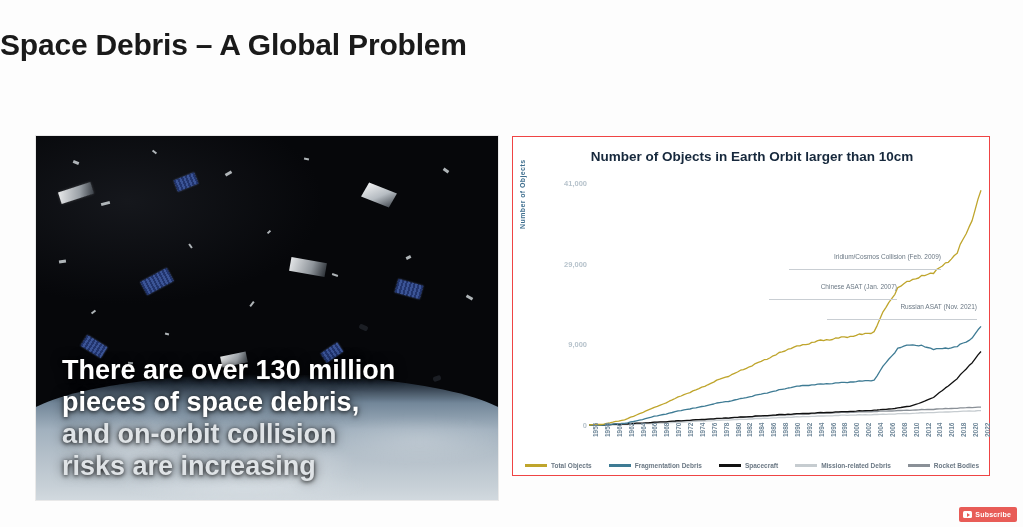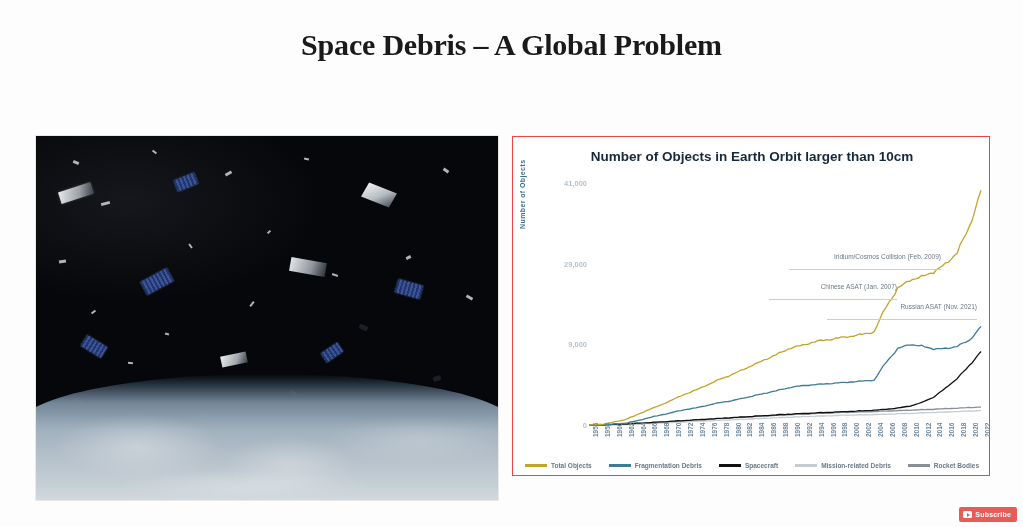--- a/index.html
+++ b/index.html
@@ -13,26 +13,25 @@
     position: relative;
     width: 1023px; height: 527px;
     background: #fdfdfd;
   }
 
   
   #slide-title {
     position: absolute;
     left: 0; top: 28px;
     width: 1023px;
-    text-align: center;
+    text-align: left;
     font-size: 30px;
     font-weight: bold;
     color: #1a1a1a;
     letter-spacing: -0.2px;
-    font-family: Liberation Serif, serif;
   }
 
   
   #photo-panel {
     position: absolute;
     left: 36px; top: 136px;
     width: 462px; height: 364px;
     background: #050608;
     overflow: hidden;
     box-shadow: 0 0 0 1px #e9e9e9;
@@ -233,20 +232,26 @@
     <div class="panel-solar" style="left:23%;top:38%;width:30px;height:15px;transform:rotate(-28deg);"></div>
     <div class="panel-solar" style="left:78%;top:40%;width:26px;height:14px;transform:rotate(16deg);"></div>
     <div style="position:absolute;left:55%;top:34%;width:36px;height:14px;background:linear-gradient(100deg,#e4e6e8,#8f959b 60%,#2e3339);transform:rotate(10deg);"></div>
     <div class="panel-solar" style="left:10%;top:56%;width:24px;height:13px;transform:rotate(32deg);"></div>
     <div class="panel-solar" style="left:62%;top:58%;width:20px;height:11px;transform:rotate(-34deg);"></div>
     <div style="position:absolute;left:40%;top:60%;width:26px;height:11px;background:linear-gradient(120deg,#eceeef,#a2a8ae 60%,#363b41);transform:rotate(-12deg);"></div>
 
     <div class="earth"></div>
     <div class="earth-clouds"></div>
 
+    <div id="overlay-text">
+      <span class="ln">There are over 130 million</span>
+      <span class="ln">pieces of space debris,</span>
+      <span class="ln dim">and on-orbit collision</span>
+      <span class="ln dim">risks are increasing</span>
+    </div>
   </div>
 
   <div id="chart-panel">
     <div id="chart-title">Number of Objects in Earth Orbit larger than 10cm</div>
 
     <div id="ylabel">Number of Objects</div>
     <div id="ytick-wrap">
         <div class="ytick" style="top: 244px;">0</div>
         <div class="ytick" style="top: 163.333px;">9,000</div>
         <div class="ytick" style="top: 82.6667px;">29,000</div>

